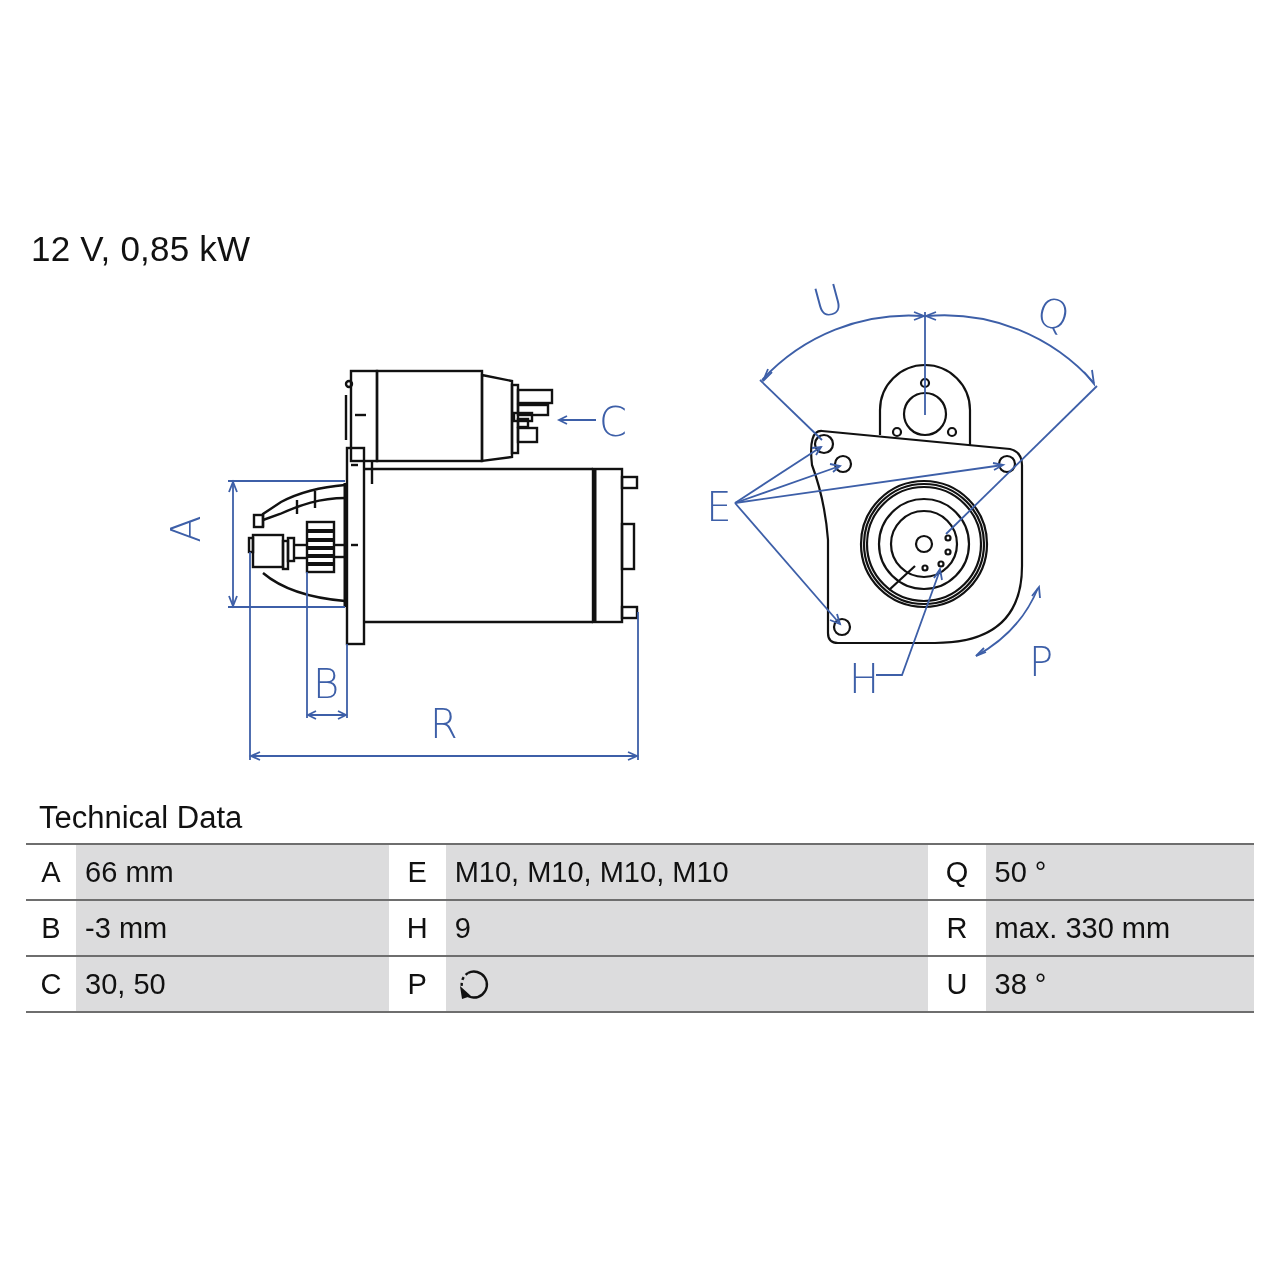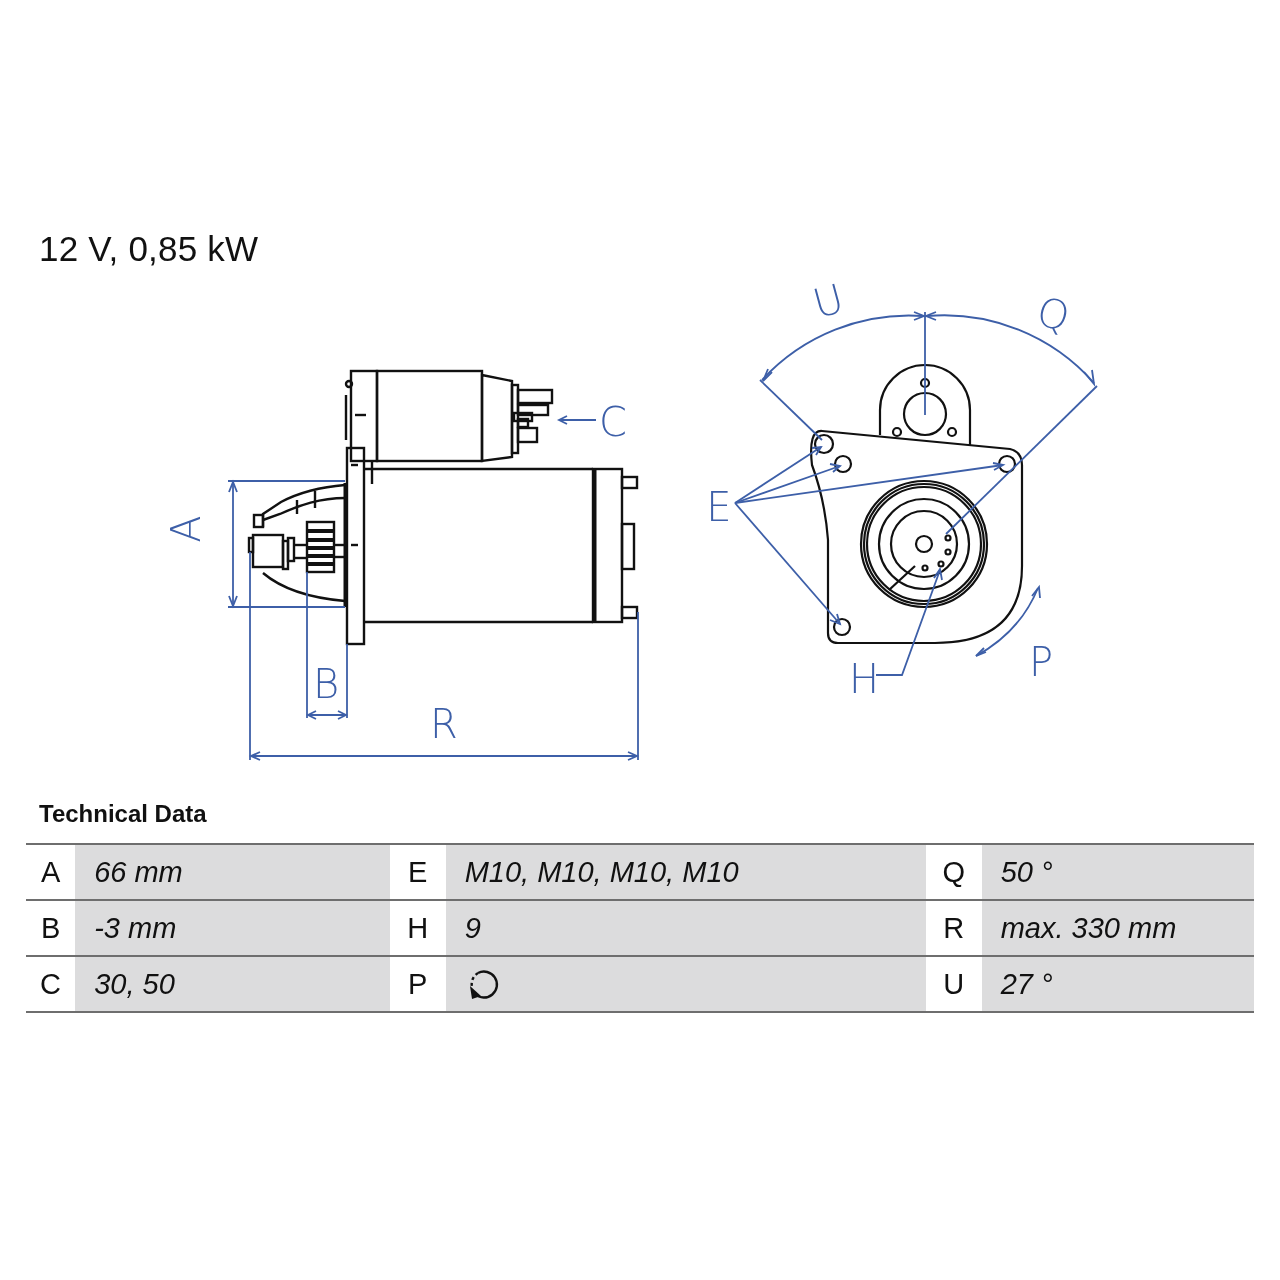--- a/index.html
+++ b/index.html
@@ -1,25 +1,25 @@
 <!DOCTYPE html>
 <html><head>
 <meta charset="utf-8">
 <style>
   html, body { margin: 0; padding: 0; background: #ffffff; }
   body { width: 1280px; height: 1280px; position: relative; overflow: hidden;
          font-family: "Liberation Sans", "DejaVu Sans", sans-serif; color: #111; }
-  .title { position: absolute; left: 39px; top: 229px; font-size: 35px; font-weight: 400; letter-spacing: 0.2px; }
+  .title { position: absolute; left: 31px; top: 229px; font-size: 35px; font-weight: 400; letter-spacing: 0.2px; }
   .drawing { position: absolute; left: 0; top: 0; }
-  .section-title { position: absolute; left: 39px; top: 800px; font-size: 24px; font-weight: 700; }
+  .section-title { position: absolute; left: 39px; top: 800px; font-size: 31px; font-weight: 400; }
   .tech-table { position: absolute; left: 26px; top: 843px; width: 1228px; border-collapse: collapse; }
   .tech-table td { height: 54px; padding: 0; font-size: 29px; vertical-align: middle;
                    border-top: 2px solid #6e6e6e; border-bottom: 2px solid #6e6e6e; }
   .tech-table td.key { background: #ffffff; text-align: center; }
-  .tech-table td.val { background: #dcdcdd; padding-left: 19px; font-style: italic; }
+  .tech-table td.val { background: #dcdcdd; padding-left: 9px; }
   .k1 { width: 50px; } .v1 { width: 303px; }
   .k2 { width: 57px; } .v2 { width: 473px; }
   .k3 { width: 57px; } .v3 { width: 259px; }
   .dim-label { font-family: "DejaVu Sans", sans-serif; font-weight: 200; }
 </style>
 </head>
 <body>
 
 <div class="title">12 V, 0,85 kW</div>
 
@@ -200,16 +200,16 @@
     <td class="val v1">30, 50</td>
     <td class="key k2">P</td>
     <td class="val v2">
       <svg width="40" height="40" viewBox="0 0 40 40" style="display:block;">
         <path d="M10,30 A13,13 0 1 0 13,9" fill="none" stroke="#111" stroke-width="2.4"></path>
         <path d="M13,9 A13,13 0 0 0 7,23" fill="none" stroke="#111" stroke-width="2.4" stroke-dasharray="3,3"></path>
         <polygon points="5,22 16,32 7,35" fill="#111"></polygon>
       </svg>
     </td>
     <td class="key k3">U</td>
-    <td class="val v3">27 °</td>
+    <td class="val v3">38 °</td>
   </tr>
 </tbody>
   </table>
 
 </body></html>

